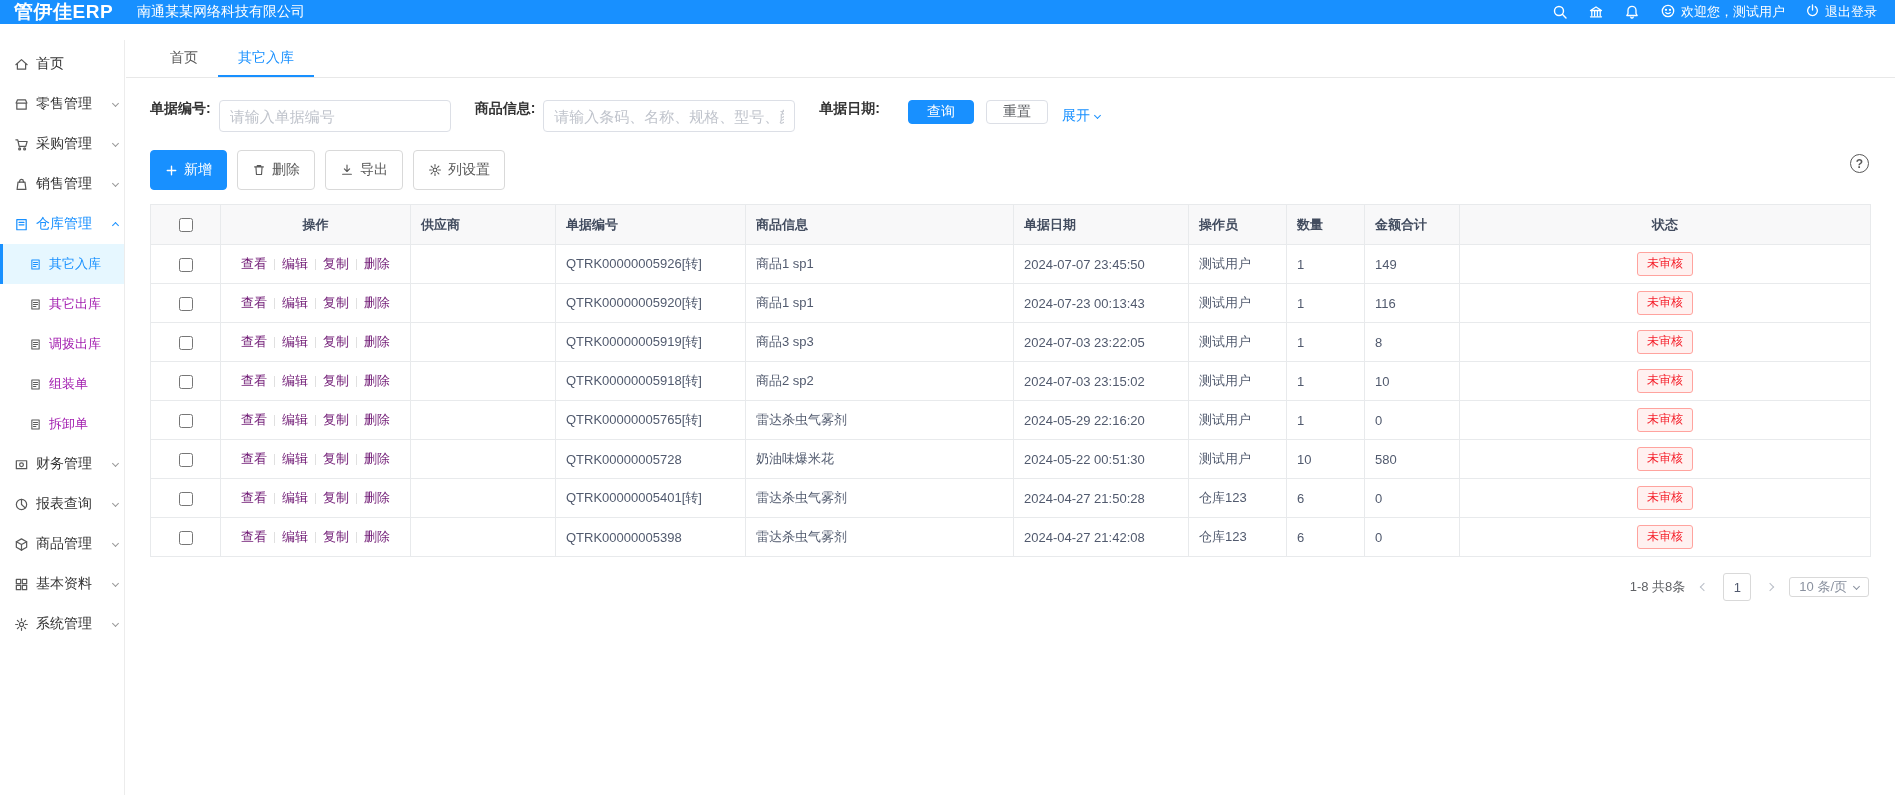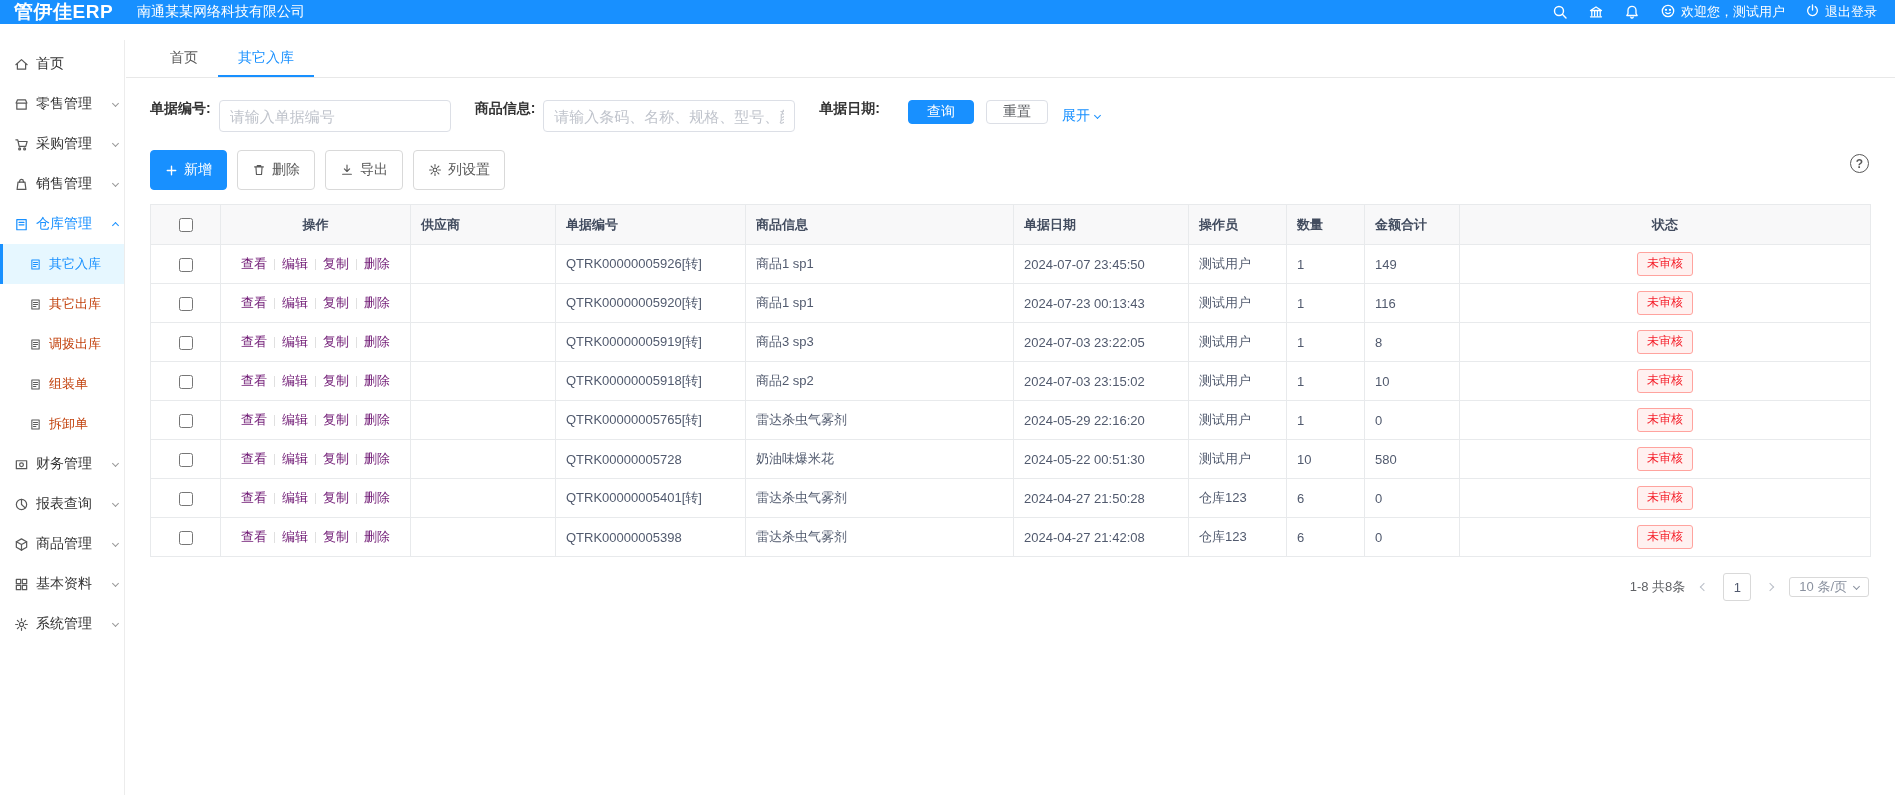--- a/index.html
+++ b/index.html
@@ -15,21 +15,21 @@
   .top-user, .top-logout { display:inline-flex; gap:5px; cursor:pointer; white-space:nowrap; }
   .topbar svg { display:block; }
 
   
   .sidebar { position:fixed; top:40px; left:0; bottom:0; width:125px; background:#fff; border-right:1px solid #ececec; overflow:hidden; z-index:10; padding-top:4px; }
   .side-item { display:flex; align-items:center; gap:7px; height:40px; padding:0 6px 0 14px; font-size:14px; color:#333; cursor:pointer; white-space:nowrap; }
   .side-item .s-icon { color:#595959; display:inline-flex; }
   .side-item .chev { margin-left:auto; color:#999; }
   .side-item.active-parent, .side-item.active-parent .s-icon, .side-item.active-parent .chev { color:#1890ff; }
   .side-sub { }
-  .side-subitem { display:flex; align-items:center; gap:7px; height:40px; padding:0 6px 0 26px; font-size:13px; color:#c2410c; cursor:pointer; white-space:nowrap; border-left:3px solid transparent; }
+  .side-subitem { display:flex; align-items:center; gap:7px; height:40px; padding:0 6px 0 26px; font-size:13px; color:#a21caf; cursor:pointer; white-space:nowrap; border-left:3px solid transparent; }
   .side-subitem .s-icon { color:#595959; display:inline-flex; }
   .side-subitem.active { background:#e6f7ff; color:#1890ff; border-left:3px solid #1890ff; }
   .side-subitem.active .s-icon { color:#1890ff; }
   .sidebar svg { display:block; }
 
   
   .content { margin-left:126px; padding-top:40px; }
 
   .tabbar { display:flex; align-items:stretch; height:38px; border-bottom:1px solid #e8e8e8; padding-left:24px; }
   .tab { display:flex; align-items:center; padding:0 20px; font-size:14px; color:#595959; cursor:pointer; border-bottom:2px solid transparent; }

